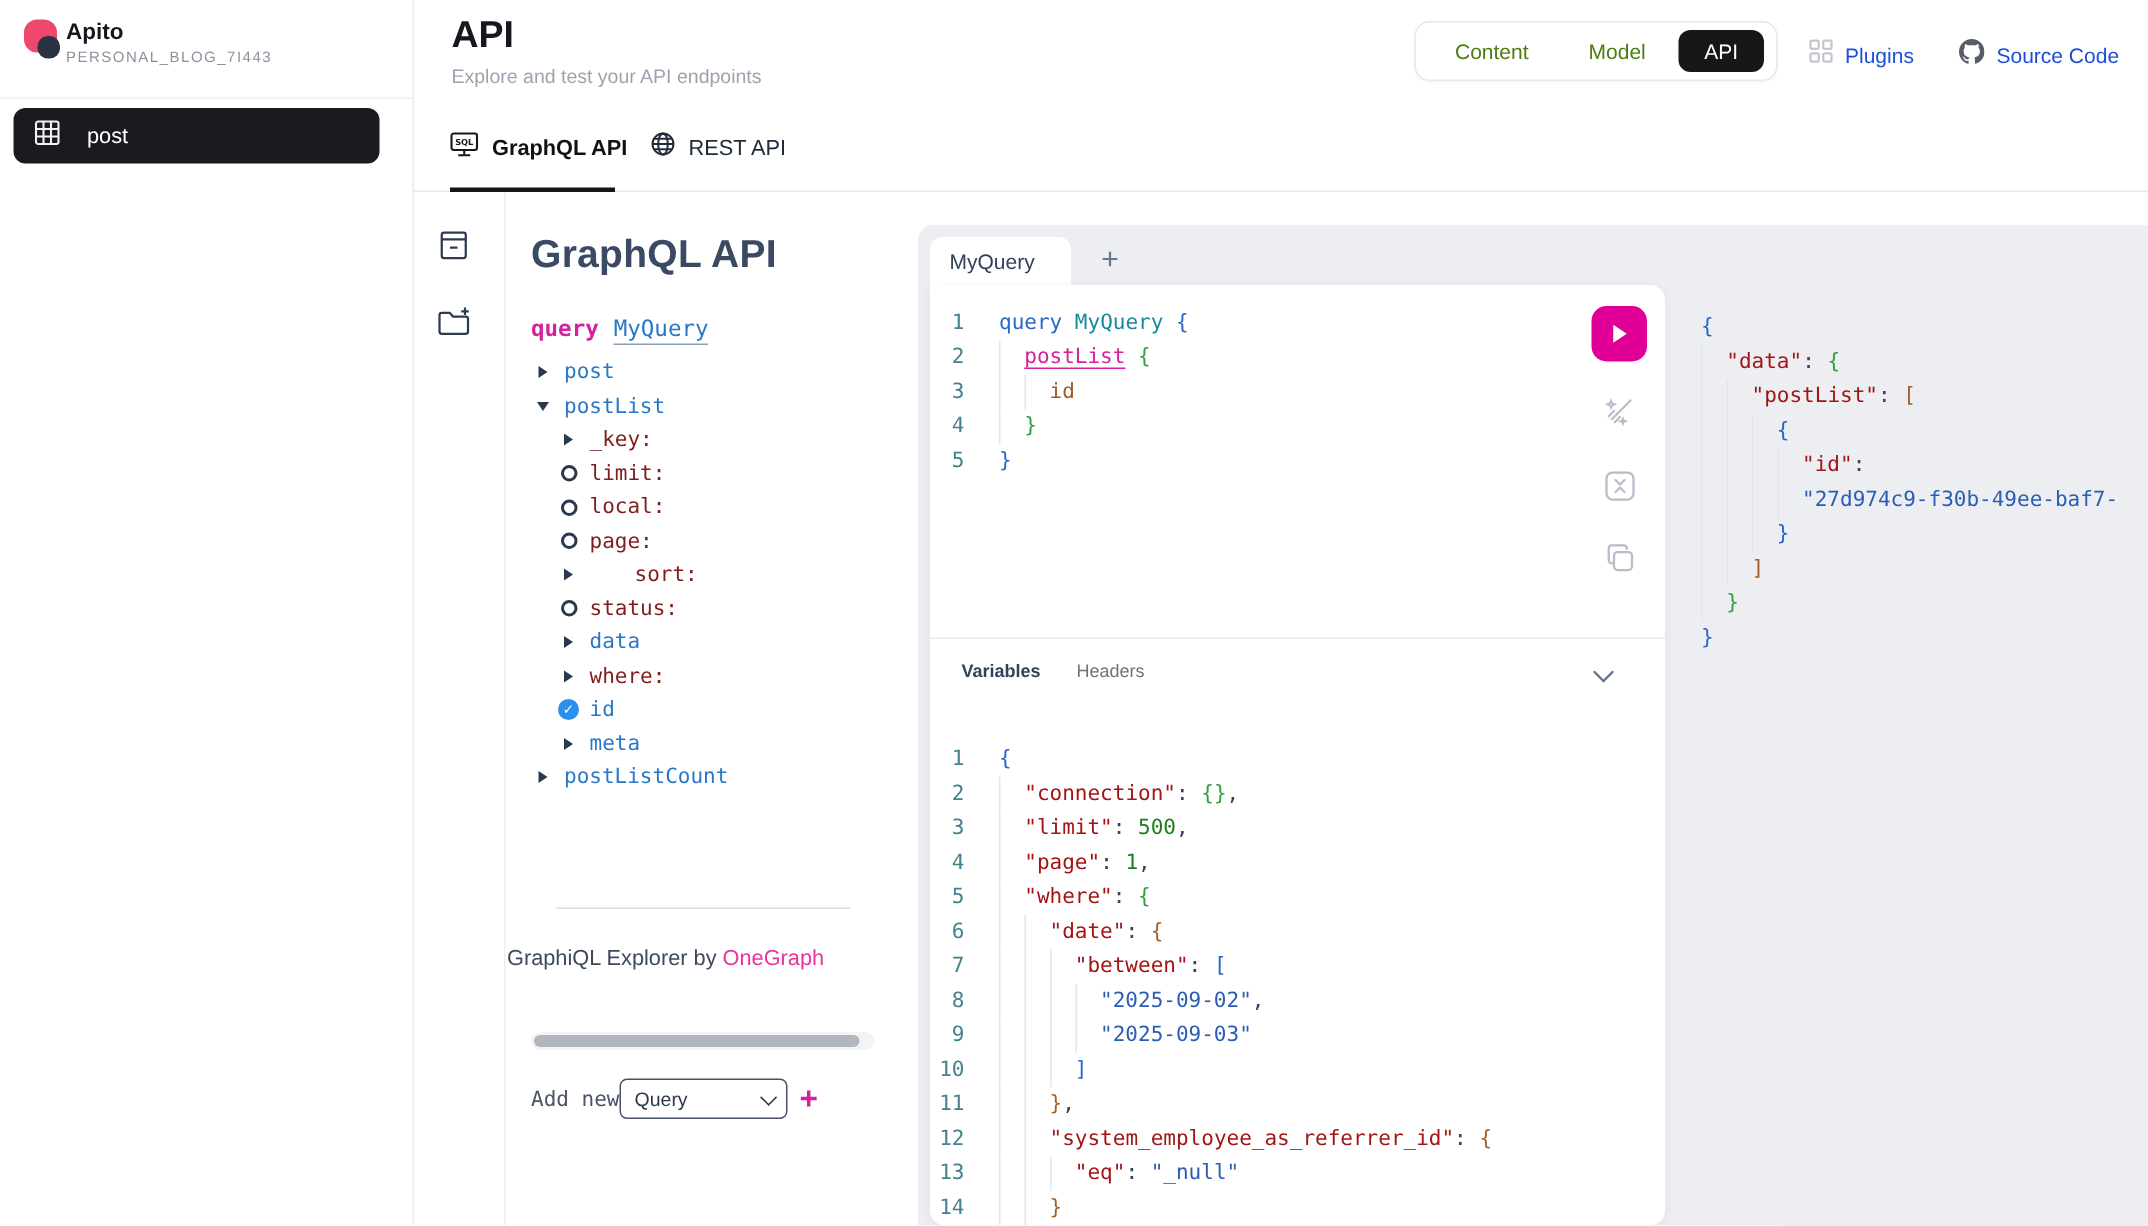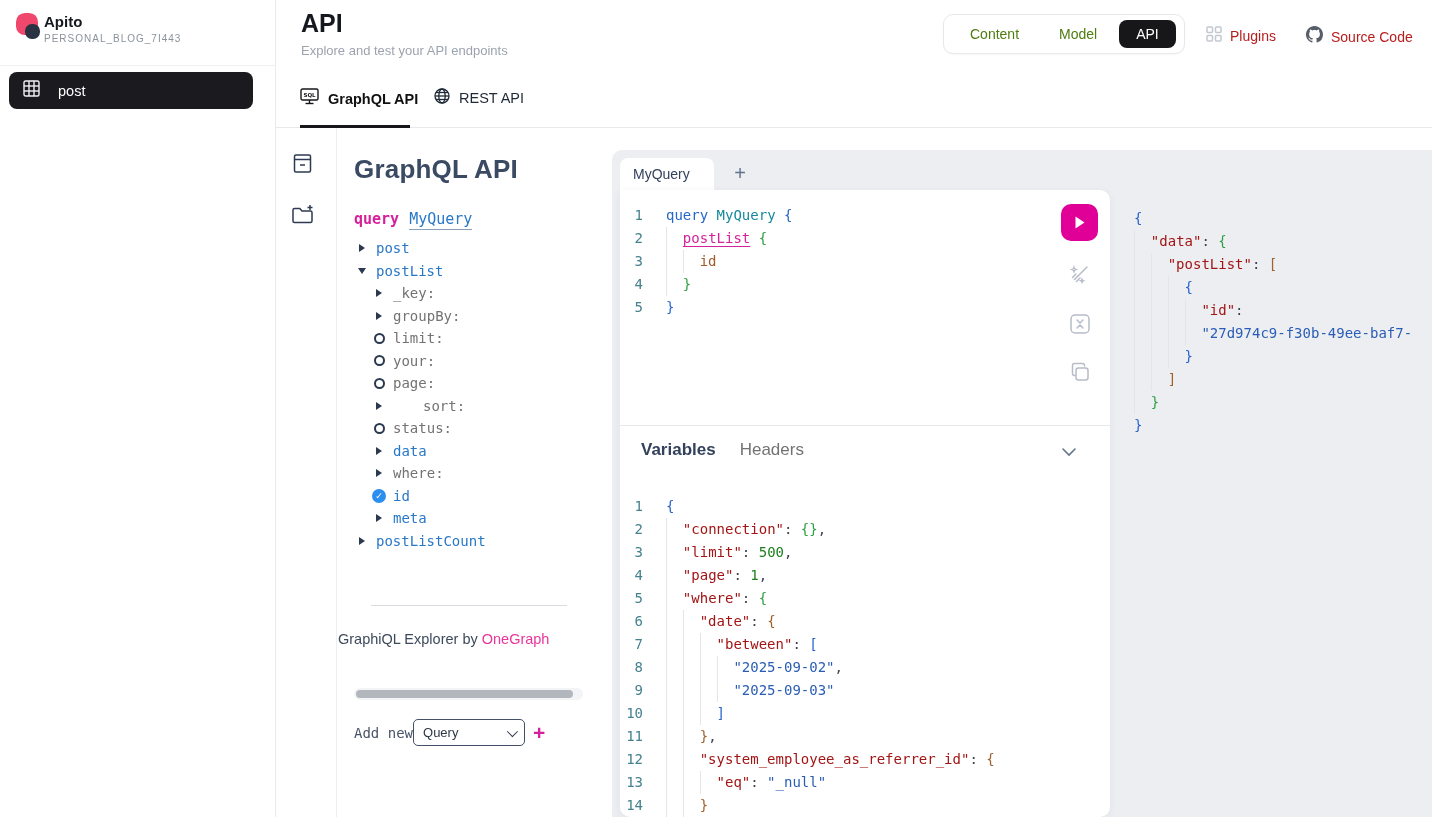--- a/index.html
+++ b/index.html
@@ -22,21 +22,21 @@
 
   
   #app-header { left:276px; top:0; width:1156px; height:66px; background:#fff; }
   .page-title { position:absolute; left:25px; top:9px; font-size:25px; font-weight:700; color:#15181e; }
   .page-sub { position:absolute; left:25px; top:43px; font-size:13px; color:#9ca3af; }
   .mode-tabs { position:absolute; left:667px; top:14px; height:40px; background:#fff; border:1px solid #e7e8ec;
     border-radius:10px; display:flex; align-items:center; padding:0 8px; gap:4px; box-shadow:0 1px 2px rgba(0,0,0,.03); }
   .mode-tab { font-size:14px; color:#4d7c0f; padding:6px 18px; border-radius:8px; cursor:pointer; }
   .mode-tab.active { background:#17171a; color:#fff; padding:6px 17px; }
   .hdr-link { position:absolute; top:26px; display:flex; align-items:center; gap:8px; cursor:pointer; }
-  .hdr-link .t { font-size:14px; color:#b91c1c; }
+  .hdr-link .t { font-size:14px; color:#1d4ed8; }
   #link-plugins { left:930px; }
   #link-source { left:1030px; }
 
   
   #subnav { left:276px; top:66px; width:1156px; height:62px; background:#fff; border-bottom:1px solid #e7e8ec; }
   .subtab { position:absolute; top:22px; display:flex; align-items:center; gap:9px; cursor:pointer; }
   .subtab .t { font-size:14.5px; color:#1f2937; }
   .subtab.active .t { font-weight:700; color:#111; }
   #subtab-graphql { left:24px; }
   #subtab-rest { left:158px; }
@@ -56,21 +56,21 @@
   #tree { position:absolute; left:16px; top:109px; width:240px; }
   .trow { height:22.5px; display:flex; align-items:center; gap:6px; cursor:pointer;
     font-family:"DejaVu Sans Mono", monospace; font-size:14px; }
   .ticon { width:16px; display:flex; justify-content:center; align-items:center; flex:0 0 16px; }
   .arr-r { width:0; height:0; border-left:6px solid #2a3950; border-top:4.5px solid transparent; border-bottom:4.5px solid transparent; }
   .arr-d { width:0; height:0; border-top:6px solid #2a3950; border-left:4.5px solid transparent; border-right:4.5px solid transparent; }
   .circ { width:11px; height:11px; border:2px solid #2a3950; border-radius:50%; }
   .chk { width:14px; height:14px; background:#2b8ff0; border-radius:50%; color:#fff; font-size:9px; line-height:14px;
     text-align:center; font-family:"Liberation Sans",sans-serif; }
   .t-field { color:#2878c8; }
-  .t-arg { color:#737373; }
+  .t-arg { color:#7f1d1d; }
   .exp-divider { position:absolute; left:33px; top:477px; width:196px; border-top:1px solid #d9dce1; }
   .exp-footer { position:absolute; left:0; top:500px; width:270px; font-size:14.5px; color:#3d4a5c; line-height:22px; }
   .pink-link { color:#e8359b; cursor:pointer; }
   .exp-scroll { position:absolute; left:16px; top:560px; width:229px; height:12px; background:#f3f4f6; border-radius:6px; }
   .exp-thumb { position:absolute; left:2px; top:2px; width:217px; height:8px; background:#b2b6bd; border-radius:4px; cursor:grab; }
   .addnew-row { position:absolute; left:16px; top:591px; display:flex; align-items:center; }
   .addnew-label { font-family:"DejaVu Sans Mono", monospace; font-size:14px; color:#4a5568; }
   .addnew-select { width:112px; height:27px; border:1.5px solid #44506a; border-radius:5px; background:#fff;
     display:flex; align-items:center; justify-content:space-between; padding:0 9px; cursor:pointer; }
   .addnew-select .v { font-size:13px; color:#2d3748; }
@@ -109,21 +109,21 @@
   #editor-toolbar { position:absolute; right:12px; top:14px; width:37px; }
   .run-btn { width:37px; height:37px; background:#e00098; border-radius:10px; display:flex; align-items:center;
     justify-content:center; cursor:pointer; }
   .tool-icon { position:absolute; left:5px; width:28px; height:28px; display:flex; align-items:center; justify-content:center; cursor:pointer; }
   #icon-prettify { top:56px; }
   #icon-merge { top:106px; }
   #icon-copy { top:154px; }
 
   .v-divider { position:absolute; left:0; top:235px; width:100%; border-top:1px solid #e7e8ec; }
   .vh-row { position:absolute; left:21px; top:250px; display:flex; gap:24px; align-items:center; }
-  .vh-tab { font-size:17px; cursor:pointer; }
+  .vh-tab { font-size:12px; cursor:pointer; }
   .vh-tab.active { color:#33415c; font-weight:700; }
   .vh-tab.idle { color:#737373; }
   .vh-chev { position:absolute; left:441px; top:253px; cursor:pointer; }
   #vars-code { position:absolute; left:0; top:305px; right:0; }
 
   #response-pane { position:absolute; left:522px; top:57px; right:0; bottom:0; overflow:hidden; }
 </style>
 </head>
 <body>
 
@@ -245,35 +245,29 @@
           <span class="t-field">postList</span>
         </div>
         <div class="trow" style="padding-left: 17px;">
           <span class="ticon">
             <span class="arr-r"></span>
           </span>
           <span class="t-arg">_key:</span>
         </div>
         <div class="trow" style="padding-left: 17px;">
           <span class="ticon">
-            <span class="arr-r"></span>
-          </span>
-          <span class="t-arg">groupBy:</span>
-        </div>
-        <div class="trow" style="padding-left: 17px;">
-          <span class="ticon">
             <span class="circ"></span>
           </span>
           <span class="t-arg">limit:</span>
         </div>
         <div class="trow" style="padding-left: 17px;">
           <span class="ticon">
             <span class="circ"></span>
           </span>
-          <span class="t-arg">your:</span>
+          <span class="t-arg">local:</span>
         </div>
         <div class="trow" style="padding-left: 17px;">
           <span class="ticon">
             <span class="circ"></span>
           </span>
           <span class="t-arg">page:</span>
         </div>
         <div class="trow" style="padding-left: 17px; gap: 36px;">
           <span class="ticon">
             <span class="arr-r"></span>

